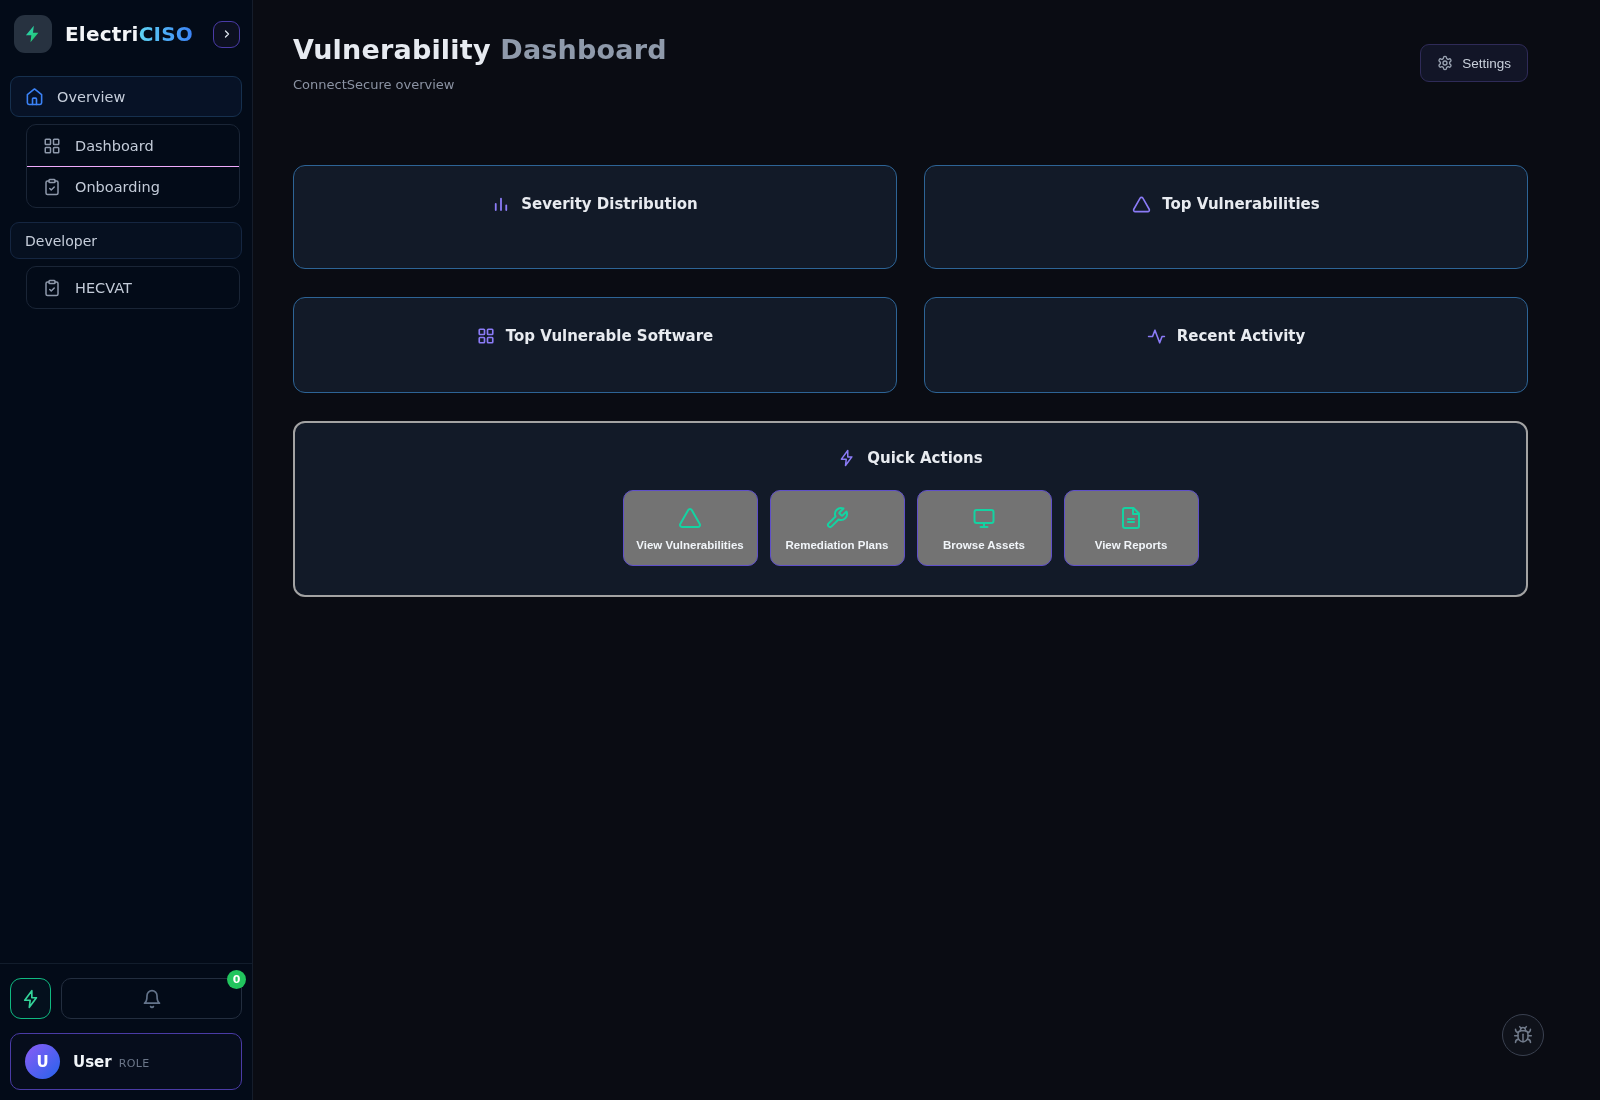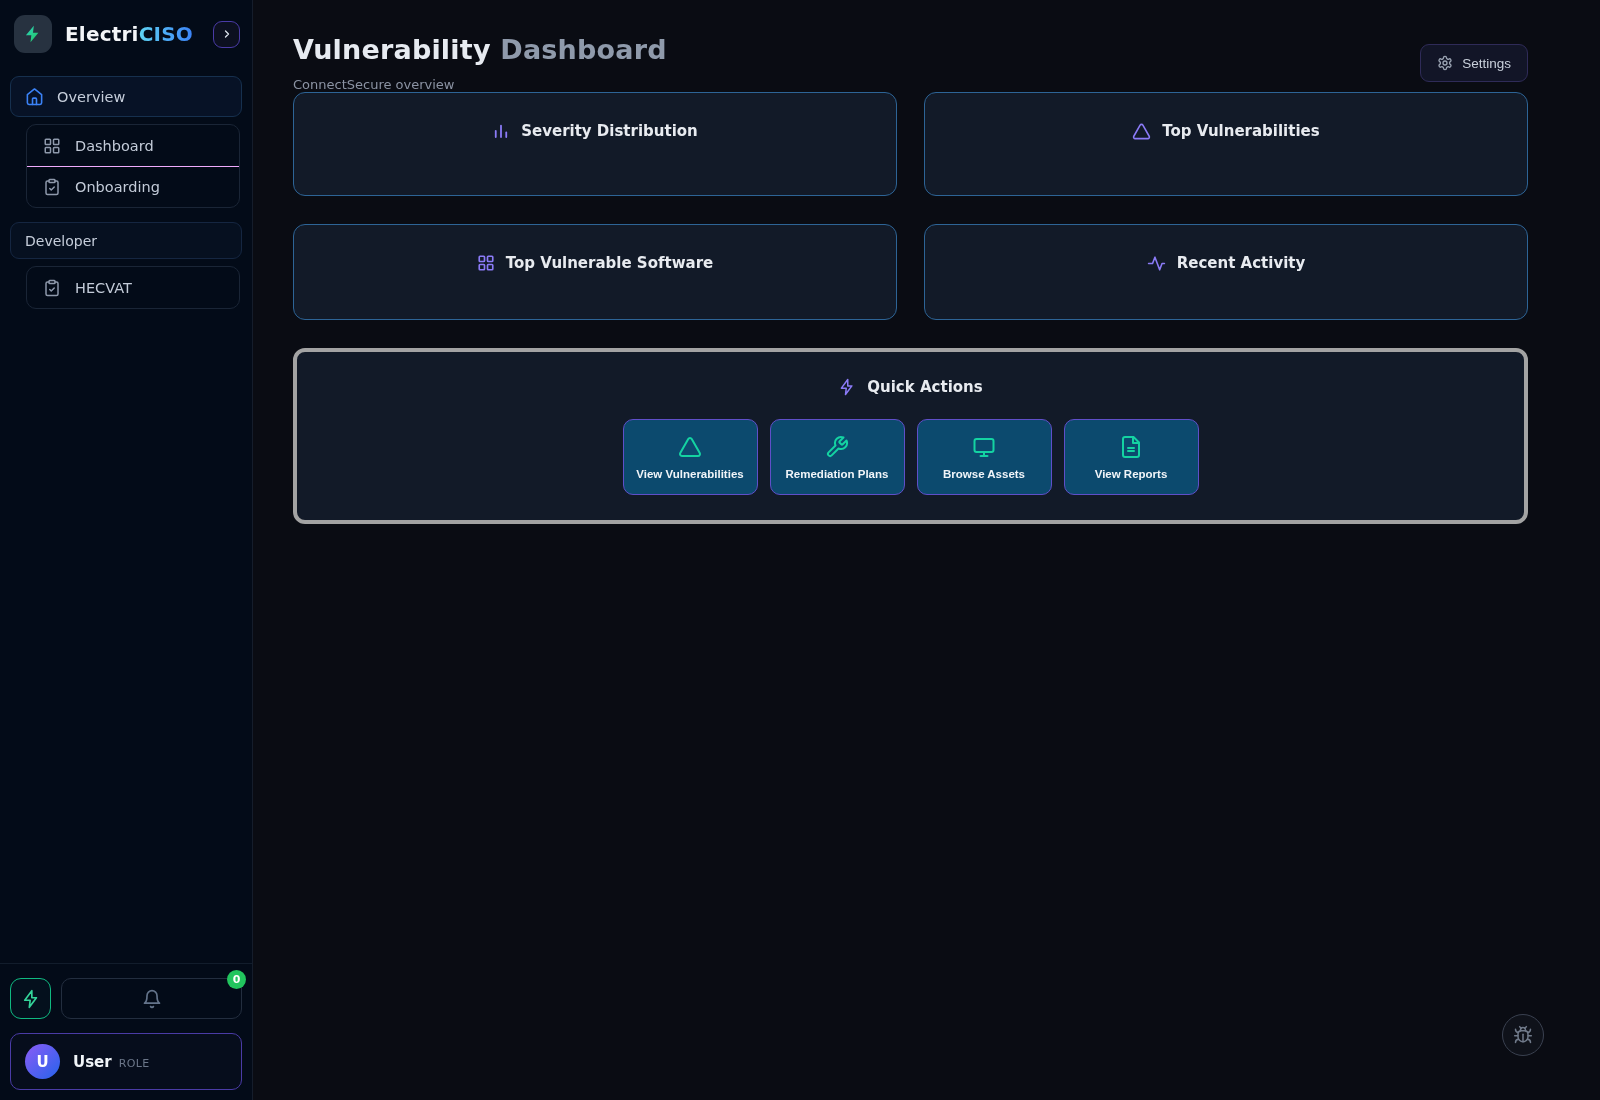--- a/index.html
+++ b/index.html
@@ -137,50 +137,51 @@
     padding:10px 16px;
     border-radius:9px;
     background:#121527;
     border:1px solid #2f2b58;
     color:#c9d0db; font-size:13.5px;
     cursor:pointer;
   }
   .settings-btn .ic { color:#9aa3b2; }
 
   .grid {
+    margin-top:73px;
     display:grid;
     grid-template-columns:1fr 1fr;
     column-gap:27px; row-gap:28px;
   }
   .card {
     border:1px solid #2d6496;
     border-radius:12px;
     background:#121a28;
     display:flex; justify-content:center;
     padding-top:27px;
   }
   .card.h1 { height:104px; }
   .card.h2 { height:96px; }
   .card-head { display:flex; align-items:center; gap:11px; height:22px; }
   .card-head .ic { color:#8b7bf7; }
   .card-title { font-size:15px; font-weight:bold; color:#e8ebf0; }
 
   .qa-card {
     margin-top:28px; height:176px;
-    border:4px solid #a3a3a3;
+    border:2px solid #a3a3a3;
     border-radius:12px;
     background:#121a28;
     display:flex; flex-direction:column; align-items:center;
     padding-top:24px;
   }
   .qa-actions { margin-top:21px; display:flex; gap:12px; }
   .qa-btn {
     width:135px; height:76px;
     border-radius:10px;
-    background:#0c4a6e;
+    background:#737373;
     border:1px solid #5f4fc9;
     display:flex; flex-direction:column; align-items:center; justify-content:center;
     gap:9px; cursor:pointer;
   }
   .qa-btn .ic { color:#14d3a2; }
   .qa-label { font-size:11.5px; font-weight:bold; color:#f1f5f9; white-space:nowrap; }
 
   .bug-btn {
     position:absolute; right:56px; bottom:44px;
     width:42px; height:42px; border-radius:50%;

